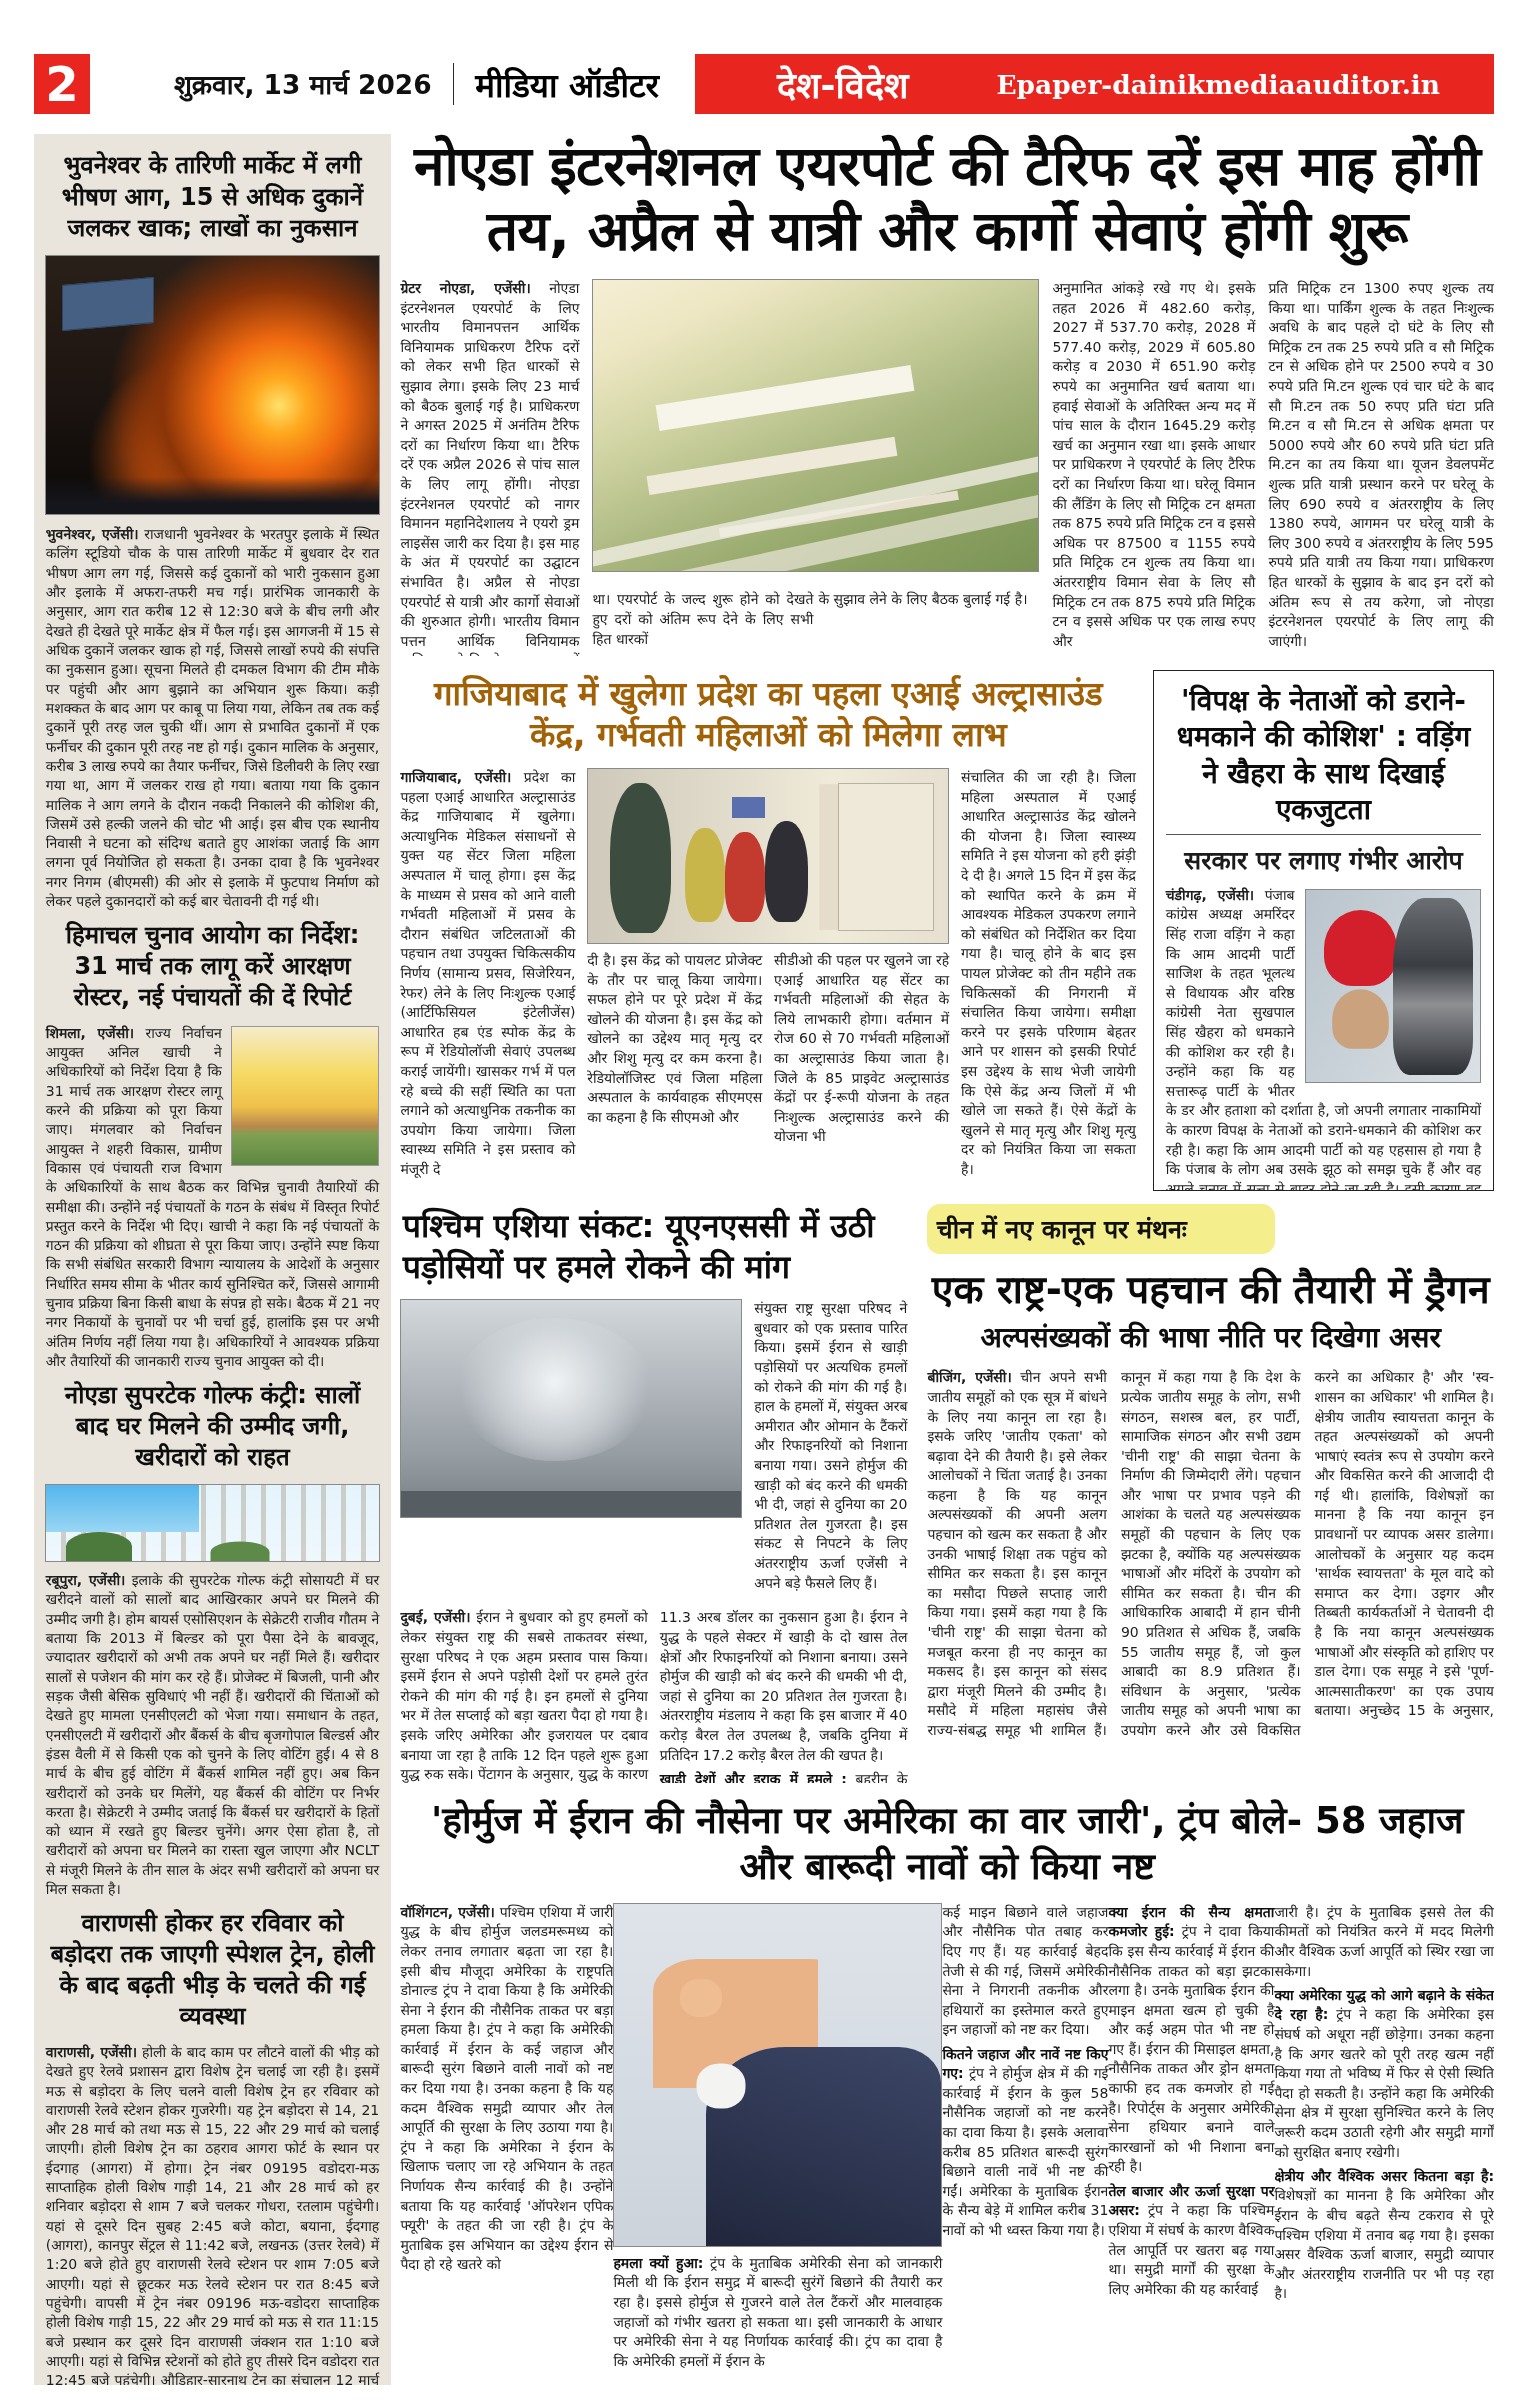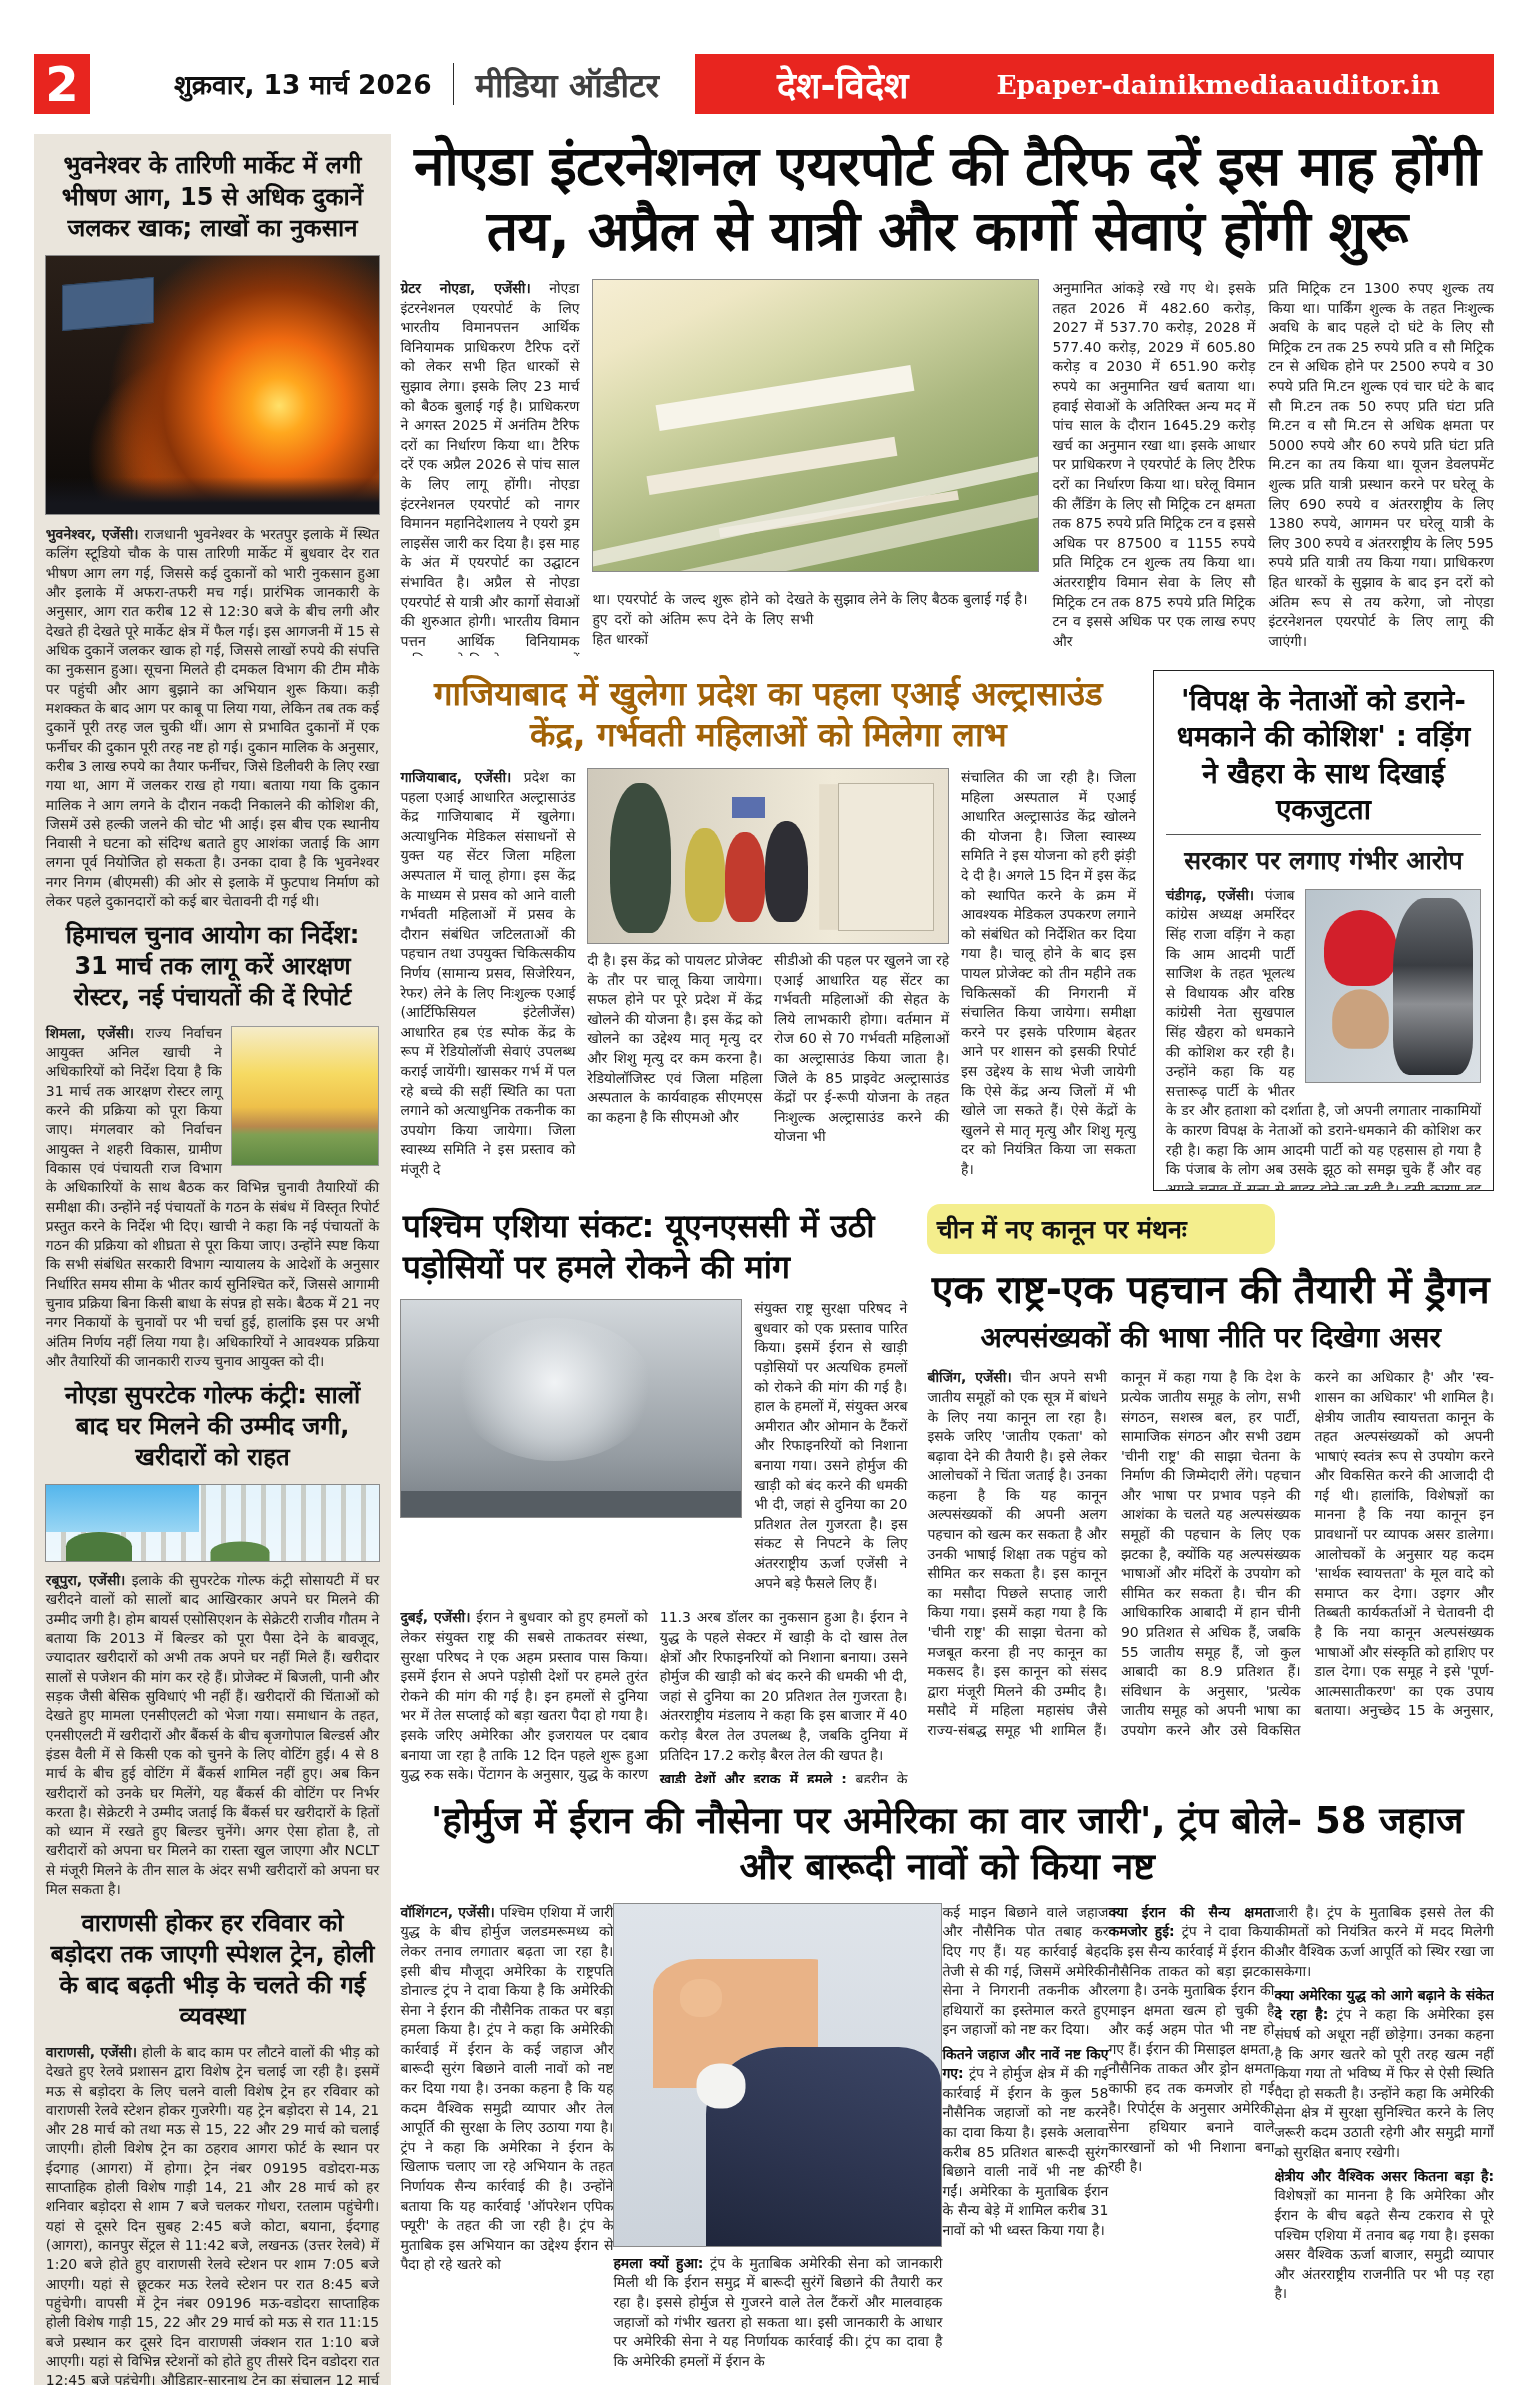--- a/index.html
+++ b/index.html
@@ -6,21 +6,21 @@
   html,body { background:#ffffff; }
   body { font-family: "DejaVu Sans", sans-serif; color:#1b1b1b; }
   .page { position:relative; width:1528px; height:2401px; background:#ffffff; overflow:hidden; }
 
   
   .topbar { position:absolute; left:34px; right:34px; top:54px; height:60px; background:#e8251f; display:flex; align-items:stretch; }
   .topbar .pageno { width:56px; display:flex; align-items:center; justify-content:center; color:#fff; font-size:48px; font-weight:700; }
   .topbar .whitebox { width:605px; background:#ffffff; display:flex; align-items:center; justify-content:center; gap:21px;padding-left:48px; }
   .topbar .date { font-size:26.4px; font-weight:700; color:#101010; }
   .topbar .vdiv { width:1.8px; height:42px; background:#2b2b2b; }
-  .topbar .masthead { font-size:33px; font-weight:800; color:#404040; }
+  .topbar .masthead { font-size:33px; font-weight:800; color:#000000; }
   .topbar .section { margin-left:82px; align-self:center; color:#ffffff; font-size:36px; font-weight:800; }
   .topbar .site { margin-left:88px; align-self:center; color:#ffffff; font-size:26.4px; font-family:"DejaVu Serif", serif; font-weight:700; }
 
   
   .content { position:absolute; left:34px; right:34px; top:134px; bottom:16.5px; display:flex; gap:9.4px; }
 
   
   .rail { width:357px; background:#eae5dc; padding:8.2px 10.6px 5.9px; overflow:hidden; }
   .rail h2 { font-size:24px; line-height:1.3; font-weight:800; text-align:center; color:#0e0e0e; margin:8.2px 2.4px 10.6px; }
   .rail p.nb { font-size:14px; line-height:1.38; text-align:justify; color:#1d1d1d; margin:0 1.2px 8.2px; }
@@ -262,20 +262,21 @@
           <div class="bt-pw">
             <div class="photo photo-trump"></div>
             <p class="nb"><span class="subbold">हमला क्यों हुआ:</span> <span>ट्रंप के मुताबिक अमेरिकी सेना को जानकारी मिली थी कि ईरान समुद्र में बारूदी सुरंगें बिछाने की तैयारी कर रहा है। इससे होर्मुज से गुजरने वाले तेल टैंकरों और मालवाहक जहाजों को गंभीर खतरा हो सकता था। इसी जानकारी के आधार पर अमेरिकी सेना ने यह निर्णायक कार्रवाई की। ट्रंप का दावा है कि अमेरिकी हमलों में ईरान के</span></p>
           </div>
           <div class="bt-c">
             <p class="nb tight">कई माइन बिछाने वाले जहाज और नौसैनिक पोत तबाह कर दिए गए हैं। यह कार्रवाई बेहद तेजी से की गई, जिसमें अमेरिकी सेना ने निगरानी तकनीक और हथियारों का इस्तेमाल करते हुए इन जहाजों को नष्ट कर दिया।</p>
             <p class="nb"><span class="subbold">कितने जहाज और नावें नष्ट किए गए:</span> <span>ट्रंप ने होर्मुज क्षेत्र में की गई कार्रवाई में ईरान के कुल 58 नौसैनिक जहाजों को नष्ट करने का दावा किया है। इसके अलावा करीब 85 प्रतिशत बारूदी सुरंग बिछाने वाली नावें भी नष्ट की गईं। अमेरिका के मुताबिक ईरान के सैन्य बेड़े में शामिल करीब 31 नावों को भी ध्वस्त किया गया है।</span></p>
           </div>
           <div class="bt-c">
             <p class="nb tight"><span class="subbold">क्या ईरान की सैन्य क्षमता कमजोर हुई:</span> <span>ट्रंप ने दावा किया कि इस सैन्य कार्रवाई में ईरान की नौसैनिक ताकत को बड़ा झटका लगा है। उनके मुताबिक ईरान की माइन क्षमता खत्म हो चुकी है और कई अहम पोत भी नष्ट हो गए हैं। ईरान की मिसाइल क्षमता, नौसैनिक ताकत और ड्रोन क्षमता काफी हद तक कमजोर हो गई है। रिपोर्ट्स के अनुसार अमेरिकी सेना हथियार बनाने वाले कारखानों को भी निशाना बना रही है।</span></p>
+            <p class="nb"><span class="subbold">तेल बाजार और ऊर्जा सुरक्षा पर असर:</span> <span>ट्रंप ने कहा कि पश्चिम एशिया में संघर्ष के कारण वैश्विक तेल आपूर्ति पर खतरा बढ़ गया था। समुद्री मार्गों की सुरक्षा के लिए अमेरिका की यह कार्रवाई</span></p>
           </div>
           <div class="bt-c4">
             <p class="nb tight">जारी है। ट्रंप के मुताबिक इससे तेल की कीमतों को नियंत्रित करने में मदद मिलेगी और वैश्विक ऊर्जा आपूर्ति को स्थिर रखा जा सकेगा।</p>
             <p class="nb tight"><span class="subbold">क्या अमेरिका युद्ध को आगे बढ़ाने के संकेत दे रहा है:</span> <span>ट्रंप ने कहा कि अमेरिका इस संघर्ष को अधूरा नहीं छोड़ेगा। उनका कहना है कि अगर खतरे को पूरी तरह खत्म नहीं किया गया तो भविष्य में फिर से ऐसी स्थिति पैदा हो सकती है। उन्होंने कहा कि अमेरिकी सेना क्षेत्र में सुरक्षा सुनिश्चित करने के लिए जरूरी कदम उठाती रहेगी और समुद्री मार्गों को सुरक्षित बनाए रखेगी।</span></p>
             <p class="nb"><span class="subbold">क्षेत्रीय और वैश्विक असर कितना बड़ा है:</span> <span>विशेषज्ञों का मानना है कि अमेरिका और ईरान के बीच बढ़ते सैन्य टकराव से पूरे पश्चिम एशिया में तनाव बढ़ गया है। इसका असर वैश्विक ऊर्जा बाजार, समुद्री व्यापार और अंतरराष्ट्रीय राजनीति पर भी पड़ रहा है।</span></p>
           </div>
         </div>
       </section>
 
     </main>

